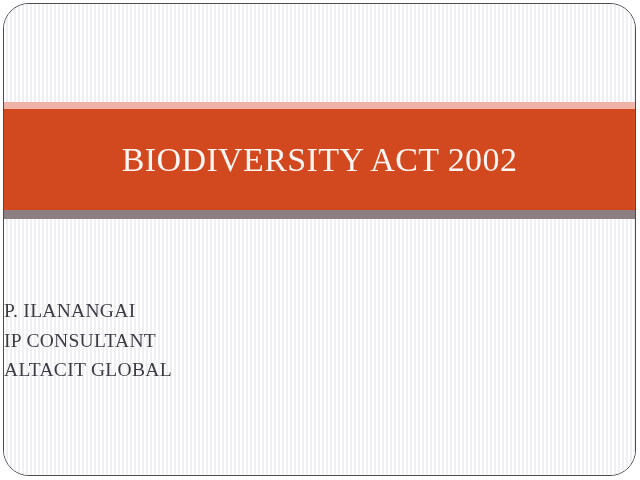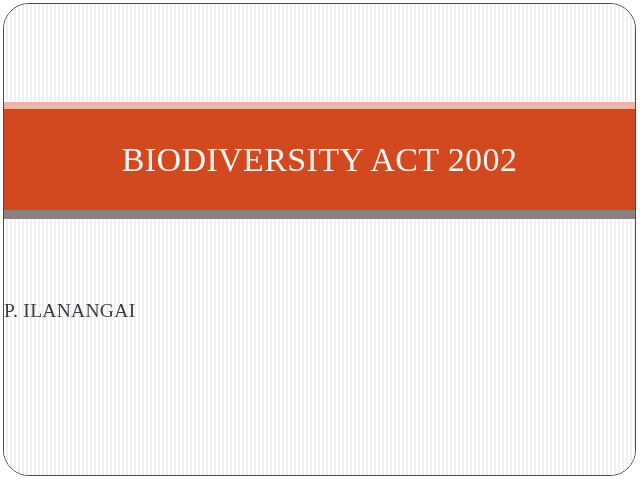--- a/index.html
+++ b/index.html
@@ -122,16 +122,18 @@
 
     <div class="title-banner">
       <div class="banner-accent-top"></div>
       <div class="banner-block"></div>
       <div class="banner-accent-bottom"></div>
       <div class="title-text">BIODIVERSITY ACT 2002</div>
     </div>
 
     <div class="subtitle-block">
       <span class="subtitle-line">P. ILANANGAI</span>
+      <span class="subtitle-line">IP CONSULTANT</span>
+      <span class="subtitle-line">ALTACIT GLOBAL</span>
     </div>
 
   </div>
 </div>
 
 </body></html>

